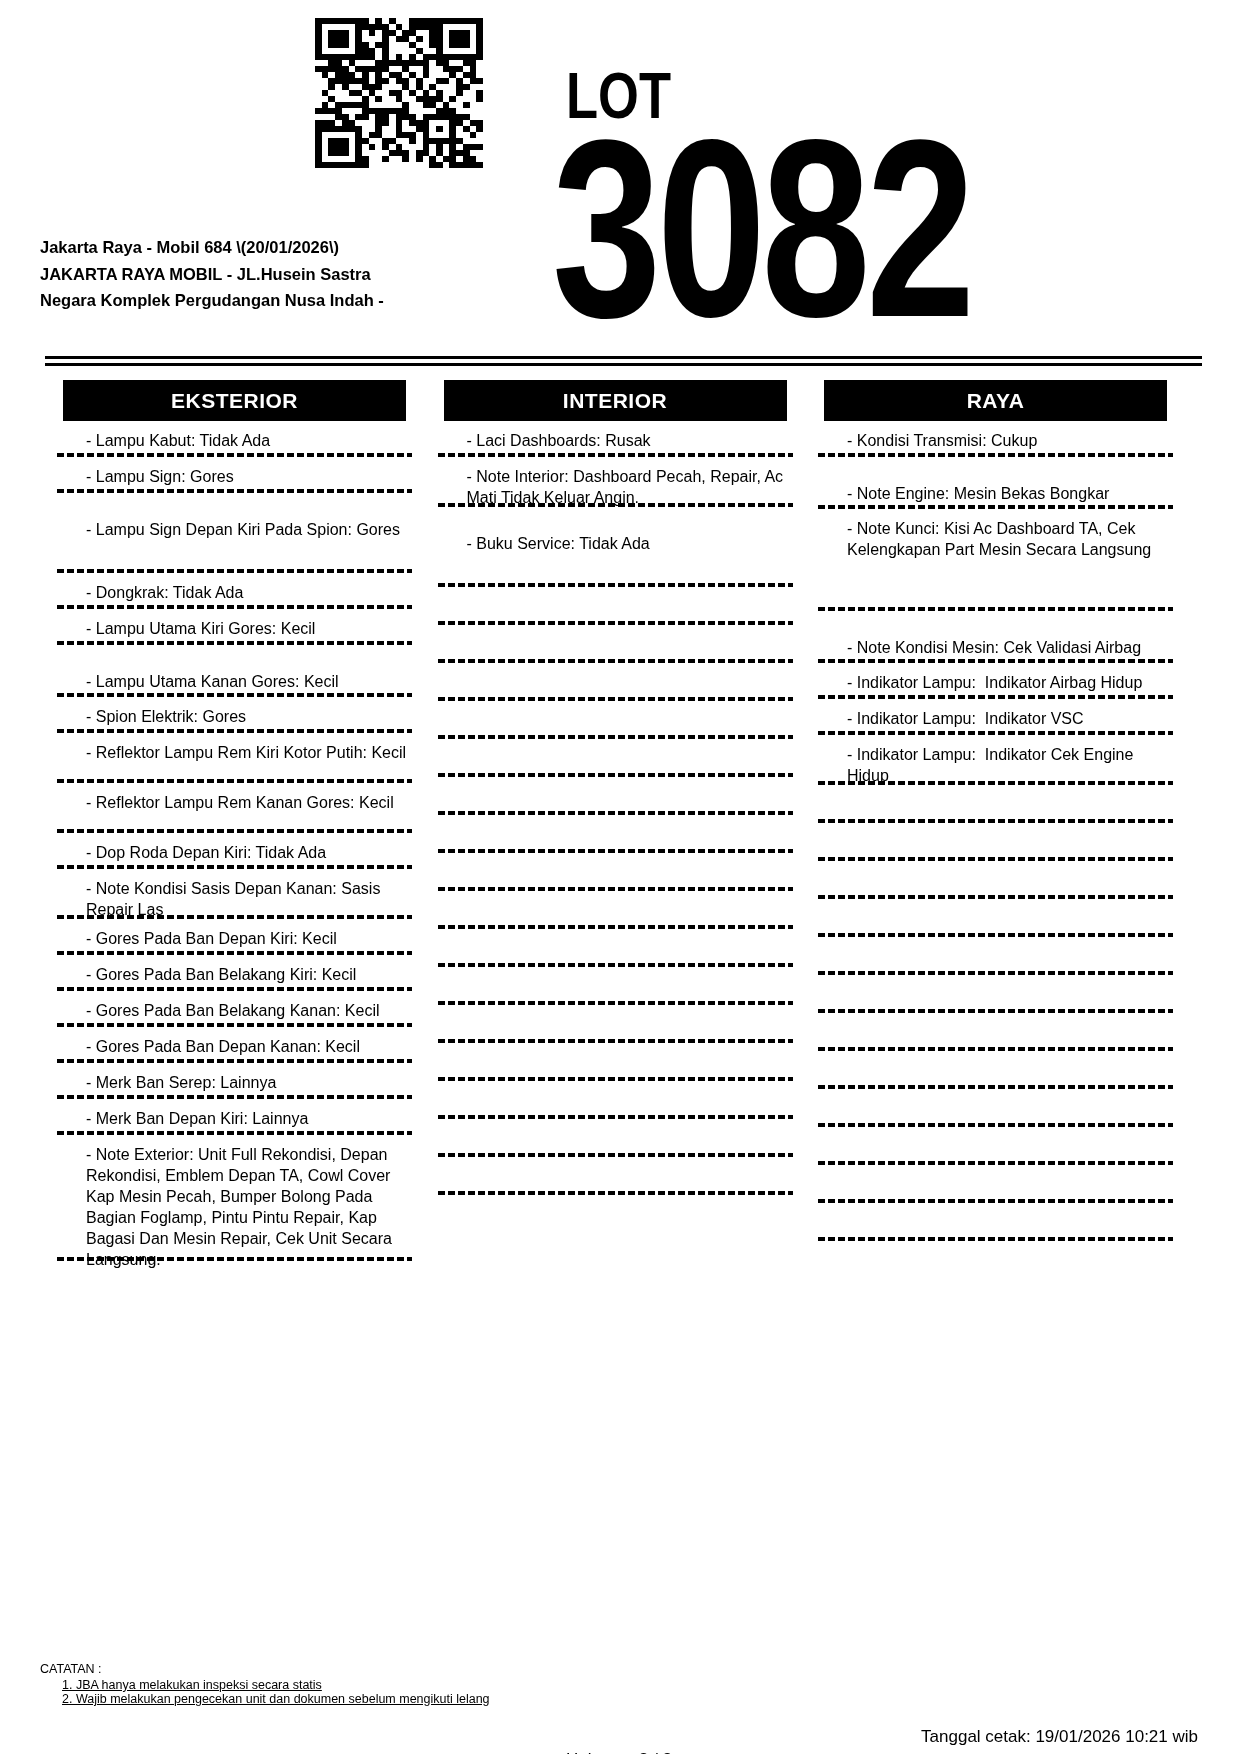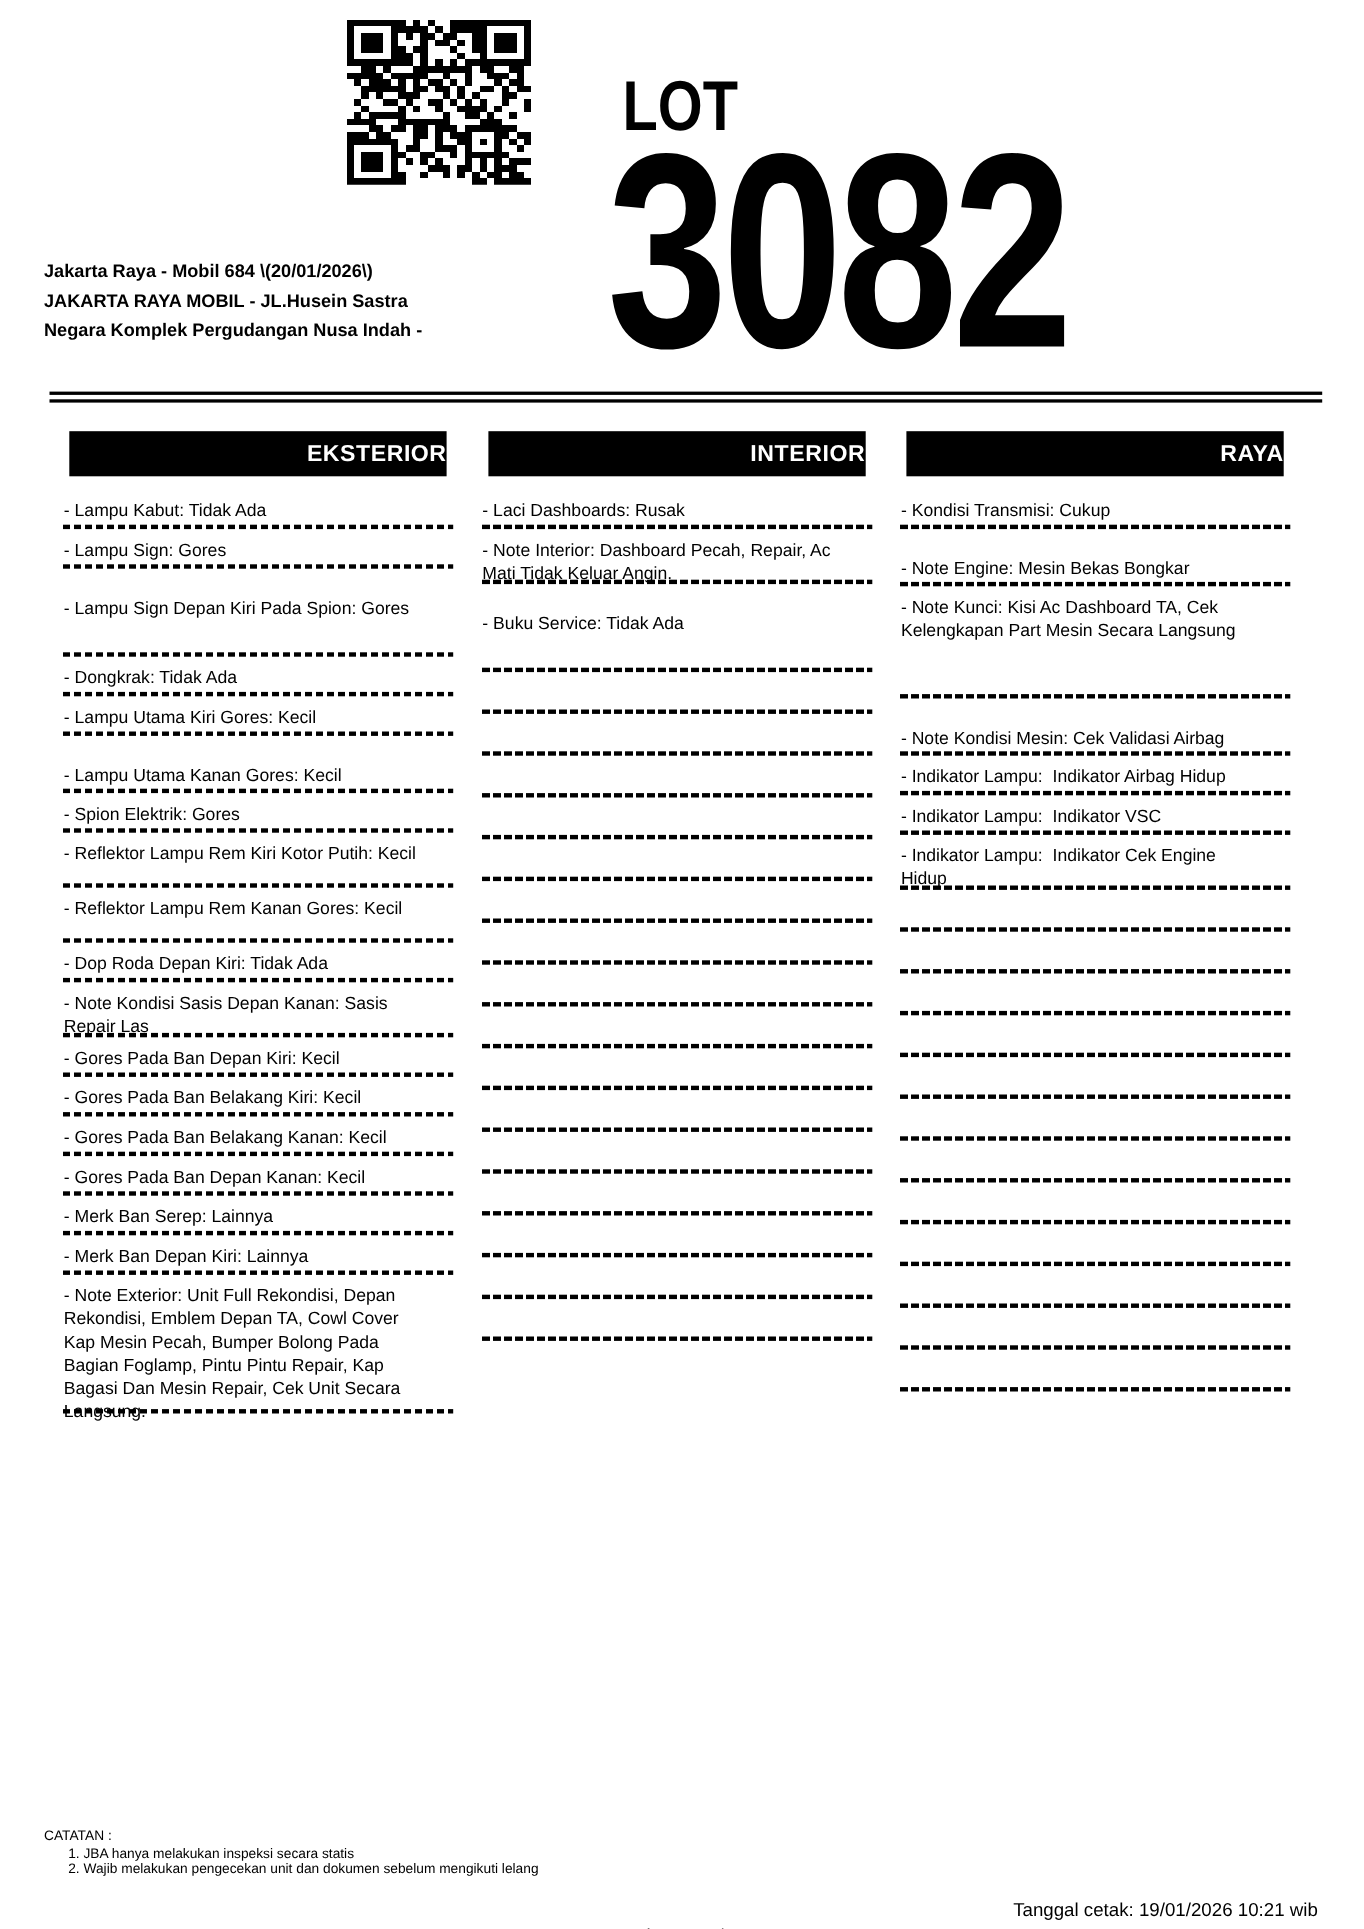--- a/index.html
+++ b/index.html
@@ -32,46 +32,46 @@
     box-sizing:border-box;
   }
   
   .columns{
     position:absolute;left:57px;top:380px;width:1116px;
     display:flex;justify-content:space-between;
   }
   .col{width:355px;}
   .colbar{
     box-sizing:border-box;
-    width:calc(100% - 12px);margin:12px auto;height:41px;
+    width:calc(100% - 12px);margin:0 auto;height:41px;
     background:#000;color:#fff;
     font-size:21px;font-weight:700;letter-spacing:0.5px;
-    text-align:right;line-height:41px;
+    text-align:center;line-height:41px;
   }
   .irow{
     position:relative;box-sizing:border-box;
     padding:9px 2px 0 1px;
     font-size:16px;line-height:21px;
   }
-  .irow-text{max-width:332px;white-space:pre-wrap;}
+  .irow-text{max-width:332px;white-space:pre-wrap;margin-left:28px;}
   .h1{height:36px}
   .h2{height:50px}
   .h3{height:102px}
   .h6{height:126px}
   .gap{padding-top:26px}
   .h1.gap{height:52px}
   .h2.gap{height:80px}
   .irow.empty{height:38px}
   .sep{
     position:absolute;left:0;right:0;bottom:0;height:4px;
     background:repeating-linear-gradient(90deg,#000 0 7px,transparent 7px 10px);
   }
   
   .catatan{position:absolute;left:40px;top:1662px;font-size:12.5px;line-height:14px;}
-  .catatan-notes{margin-top:2px;padding-left:22px;}
+  .catatan-notes{margin-top:2px;padding-left:22px;text-decoration:underline;}
   .page-number{position:absolute;left:566px;top:1727px;font-size:17px;margin-top:23px;}
   .print-date{position:absolute;right:42px;top:1727px;font-size:17px;}
 </style>
 </head>
 <body>
 
 <div class="page">
 
   <svg class="qr" id="qr-svg" viewBox="0 0 25 25" width="168" height="150" shape-rendering="crispEdges" preserveAspectRatio="none">
       <path d="M0 0h1v1h-1zM1 0h1v1h-1zM2 0h1v1h-1zM3 0h1v1h-1zM4 0h1v1h-1zM5 0h1v1h-1zM6 0h1v1h-1zM7 0h1v1h-1zM9 0h1v1h-1zM11 0h1v1h-1zM14 0h1v1h-1zM15 0h1v1h-1zM16 0h1v1h-1zM17 0h1v1h-1zM18 0h1v1h-1zM19 0h1v1h-1zM20 0h1v1h-1zM21 0h1v1h-1zM22 0h1v1h-1zM23 0h1v1h-1zM24 0h1v1h-1zM0 1h1v1h-1zM6 1h1v1h-1zM7 1h1v1h-1zM8 1h1v1h-1zM9 1h1v1h-1zM10 1h1v1h-1zM12 1h1v1h-1zM14 1h1v1h-1zM15 1h1v1h-1zM16 1h1v1h-1zM17 1h1v1h-1zM18 1h1v1h-1zM24 1h1v1h-1zM0 2h1v1h-1zM2 2h1v1h-1zM3 2h1v1h-1zM4 2h1v1h-1zM6 2h1v1h-1zM8 2h1v1h-1zM10 2h1v1h-1zM11 2h1v1h-1zM13 2h1v1h-1zM14 2h1v1h-1zM17 2h1v1h-1zM18 2h1v1h-1zM20 2h1v1h-1zM21 2h1v1h-1zM22 2h1v1h-1zM24 2h1v1h-1zM0 3h1v1h-1zM2 3h1v1h-1zM3 3h1v1h-1zM4 3h1v1h-1zM6 3h1v1h-1zM10 3h1v1h-1zM12 3h1v1h-1zM13 3h1v1h-1zM15 3h1v1h-1zM17 3h1v1h-1zM18 3h1v1h-1zM20 3h1v1h-1zM21 3h1v1h-1zM22 3h1v1h-1zM24 3h1v1h-1zM0 4h1v1h-1zM2 4h1v1h-1zM3 4h1v1h-1zM4 4h1v1h-1zM6 4h1v1h-1zM7 4h1v1h-1zM9 4h1v1h-1zM10 4h1v1h-1zM14 4h1v1h-1zM17 4h1v1h-1zM18 4h1v1h-1zM20 4h1v1h-1zM21 4h1v1h-1zM22 4h1v1h-1zM24 4h1v1h-1zM0 5h1v1h-1zM6 5h1v1h-1zM7 5h1v1h-1zM8 5h1v1h-1zM10 5h1v1h-1zM15 5h1v1h-1zM18 5h1v1h-1zM24 5h1v1h-1zM0 6h1v1h-1zM1 6h1v1h-1zM2 6h1v1h-1zM3 6h1v1h-1zM4 6h1v1h-1zM5 6h1v1h-1zM6 6h1v1h-1zM7 6h1v1h-1zM8 6h1v1h-1zM10 6h1v1h-1zM12 6h1v1h-1zM14 6h1v1h-1zM16 6h1v1h-1zM17 6h1v1h-1zM18 6h1v1h-1zM19 6h1v1h-1zM20 6h1v1h-1zM21 6h1v1h-1zM22 6h1v1h-1zM23 6h1v1h-1zM24 6h1v1h-1zM2 7h1v1h-1zM3 7h1v1h-1zM5 7h1v1h-1zM9 7h1v1h-1zM10 7h1v1h-1zM11 7h1v1h-1zM12 7h1v1h-1zM13 7h1v1h-1zM14 7h1v1h-1zM15 7h1v1h-1zM16 7h1v1h-1zM18 7h1v1h-1zM19 7h1v1h-1zM22 7h1v1h-1zM23 7h1v1h-1zM0 8h1v1h-1zM1 8h1v1h-1zM2 8h1v1h-1zM3 8h1v1h-1zM4 8h1v1h-1zM6 8h1v1h-1zM7 8h1v1h-1zM8 8h1v1h-1zM9 8h1v1h-1zM10 8h1v1h-1zM13 8h1v1h-1zM16 8h1v1h-1zM19 8h1v1h-1zM20 8h1v1h-1zM21 8h1v1h-1zM23 8h1v1h-1zM1 9h1v1h-1zM3 9h1v1h-1zM4 9h1v1h-1zM5 9h1v1h-1zM7 9h1v1h-1zM9 9h1v1h-1zM11 9h1v1h-1zM12 9h1v1h-1zM14 9h1v1h-1zM16 9h1v1h-1zM20 9h1v1h-1zM22 9h1v1h-1zM23 9h1v1h-1zM2 10h1v1h-1zM3 10h1v1h-1zM4 10h1v1h-1zM5 10h1v1h-1zM6 10h1v1h-1zM7 10h1v1h-1zM9 10h1v1h-1zM10 10h1v1h-1zM12 10h1v1h-1zM13 10h1v1h-1zM15 10h1v1h-1zM18 10h1v1h-1zM19 10h1v1h-1zM21 10h1v1h-1zM23 10h1v1h-1zM24 10h1v1h-1zM2 11h1v1h-1zM4 11h1v1h-1zM7 11h1v1h-1zM8 11h1v1h-1zM9 11h1v1h-1zM13 11h1v1h-1zM15 11h1v1h-1zM17 11h1v1h-1zM21 11h1v1h-1zM22 11h1v1h-1zM1 12h1v1h-1zM5 12h1v1h-1zM6 12h1v1h-1zM8 12h1v1h-1zM11 12h1v1h-1zM12 12h1v1h-1zM14 12h1v1h-1zM16 12h1v1h-1zM18 12h1v1h-1zM21 12h1v1h-1zM24 12h1v1h-1zM2 13h1v1h-1zM7 13h1v1h-1zM9 13h1v1h-1zM12 13h1v1h-1zM15 13h1v1h-1zM16 13h1v1h-1zM17 13h1v1h-1zM18 13h1v1h-1zM20 13h1v1h-1zM24 13h1v1h-1zM1 14h1v1h-1zM3 14h1v1h-1zM4 14h1v1h-1zM5 14h1v1h-1zM6 14h1v1h-1zM7 14h1v1h-1zM13 14h1v1h-1zM16 14h1v1h-1zM17 14h1v1h-1zM19 14h1v1h-1zM22 14h1v1h-1zM0 15h1v1h-1zM1 15h1v1h-1zM2 15h1v1h-1zM3 15h1v1h-1zM7 15h1v1h-1zM8 15h1v1h-1zM9 15h1v1h-1zM10 15h1v1h-1zM11 15h1v1h-1zM12 15h1v1h-1zM13 15h1v1h-1zM18 15h1v1h-1zM19 15h1v1h-1zM20 15h1v1h-1zM3 16h1v1h-1zM4 16h1v1h-1zM6 16h1v1h-1zM7 16h1v1h-1zM9 16h1v1h-1zM10 16h1v1h-1zM12 16h1v1h-1zM13 16h1v1h-1zM14 16h1v1h-1zM16 16h1v1h-1zM17 16h1v1h-1zM18 16h1v1h-1zM19 16h1v1h-1zM20 16h1v1h-1zM21 16h1v1h-1zM22 16h1v1h-1zM0 17h1v1h-1zM1 17h1v1h-1zM2 17h1v1h-1zM4 17h1v1h-1zM5 17h1v1h-1zM9 17h1v1h-1zM10 17h1v1h-1zM12 17h1v1h-1zM14 17h1v1h-1zM15 17h1v1h-1zM16 17h1v1h-1zM20 17h1v1h-1zM21 17h1v1h-1zM23 17h1v1h-1zM24 17h1v1h-1zM0 18h1v1h-1zM1 18h1v1h-1zM2 18h1v1h-1zM3 18h1v1h-1zM4 18h1v1h-1zM5 18h1v1h-1zM6 18h1v1h-1zM9 18h1v1h-1zM12 18h1v1h-1zM15 18h1v1h-1zM16 18h1v1h-1zM18 18h1v1h-1zM20 18h1v1h-1zM22 18h1v1h-1zM24 18h1v1h-1zM0 19h1v1h-1zM6 19h1v1h-1zM8 19h1v1h-1zM9 19h1v1h-1zM12 19h1v1h-1zM13 19h1v1h-1zM14 19h1v1h-1zM16 19h1v1h-1zM20 19h1v1h-1zM23 19h1v1h-1zM0 20h1v1h-1zM2 20h1v1h-1zM3 20h1v1h-1zM4 20h1v1h-1zM6 20h1v1h-1zM7 20h1v1h-1zM10 20h1v1h-1zM11 20h1v1h-1zM14 20h1v1h-1zM16 20h1v1h-1zM17 20h1v1h-1zM18 20h1v1h-1zM19 20h1v1h-1zM20 20h1v1h-1zM21 20h1v1h-1zM0 21h1v1h-1zM2 21h1v1h-1zM3 21h1v1h-1zM4 21h1v1h-1zM6 21h1v1h-1zM8 21h1v1h-1zM10 21h1v1h-1zM12 21h1v1h-1zM16 21h1v1h-1zM18 21h1v1h-1zM20 21h1v1h-1zM22 21h1v1h-1zM23 21h1v1h-1zM24 21h1v1h-1zM0 22h1v1h-1zM2 22h1v1h-1zM3 22h1v1h-1zM4 22h1v1h-1zM6 22h1v1h-1zM11 22h1v1h-1zM12 22h1v1h-1zM13 22h1v1h-1zM15 22h1v1h-1zM16 22h1v1h-1zM18 22h1v1h-1zM20 22h1v1h-1zM21 22h1v1h-1zM22 22h1v1h-1zM0 23h1v1h-1zM6 23h1v1h-1zM7 23h1v1h-1zM10 23h1v1h-1zM13 23h1v1h-1zM15 23h1v1h-1zM17 23h1v1h-1zM19 23h1v1h-1zM20 23h1v1h-1zM22 23h1v1h-1zM23 23h1v1h-1zM0 24h1v1h-1zM1 24h1v1h-1zM2 24h1v1h-1zM3 24h1v1h-1zM4 24h1v1h-1zM5 24h1v1h-1zM6 24h1v1h-1zM7 24h1v1h-1zM17 24h1v1h-1zM18 24h1v1h-1zM20 24h1v1h-1zM21 24h1v1h-1zM22 24h1v1h-1zM23 24h1v1h-1zM24 24h1v1h-1z" fill="#000"></path>

